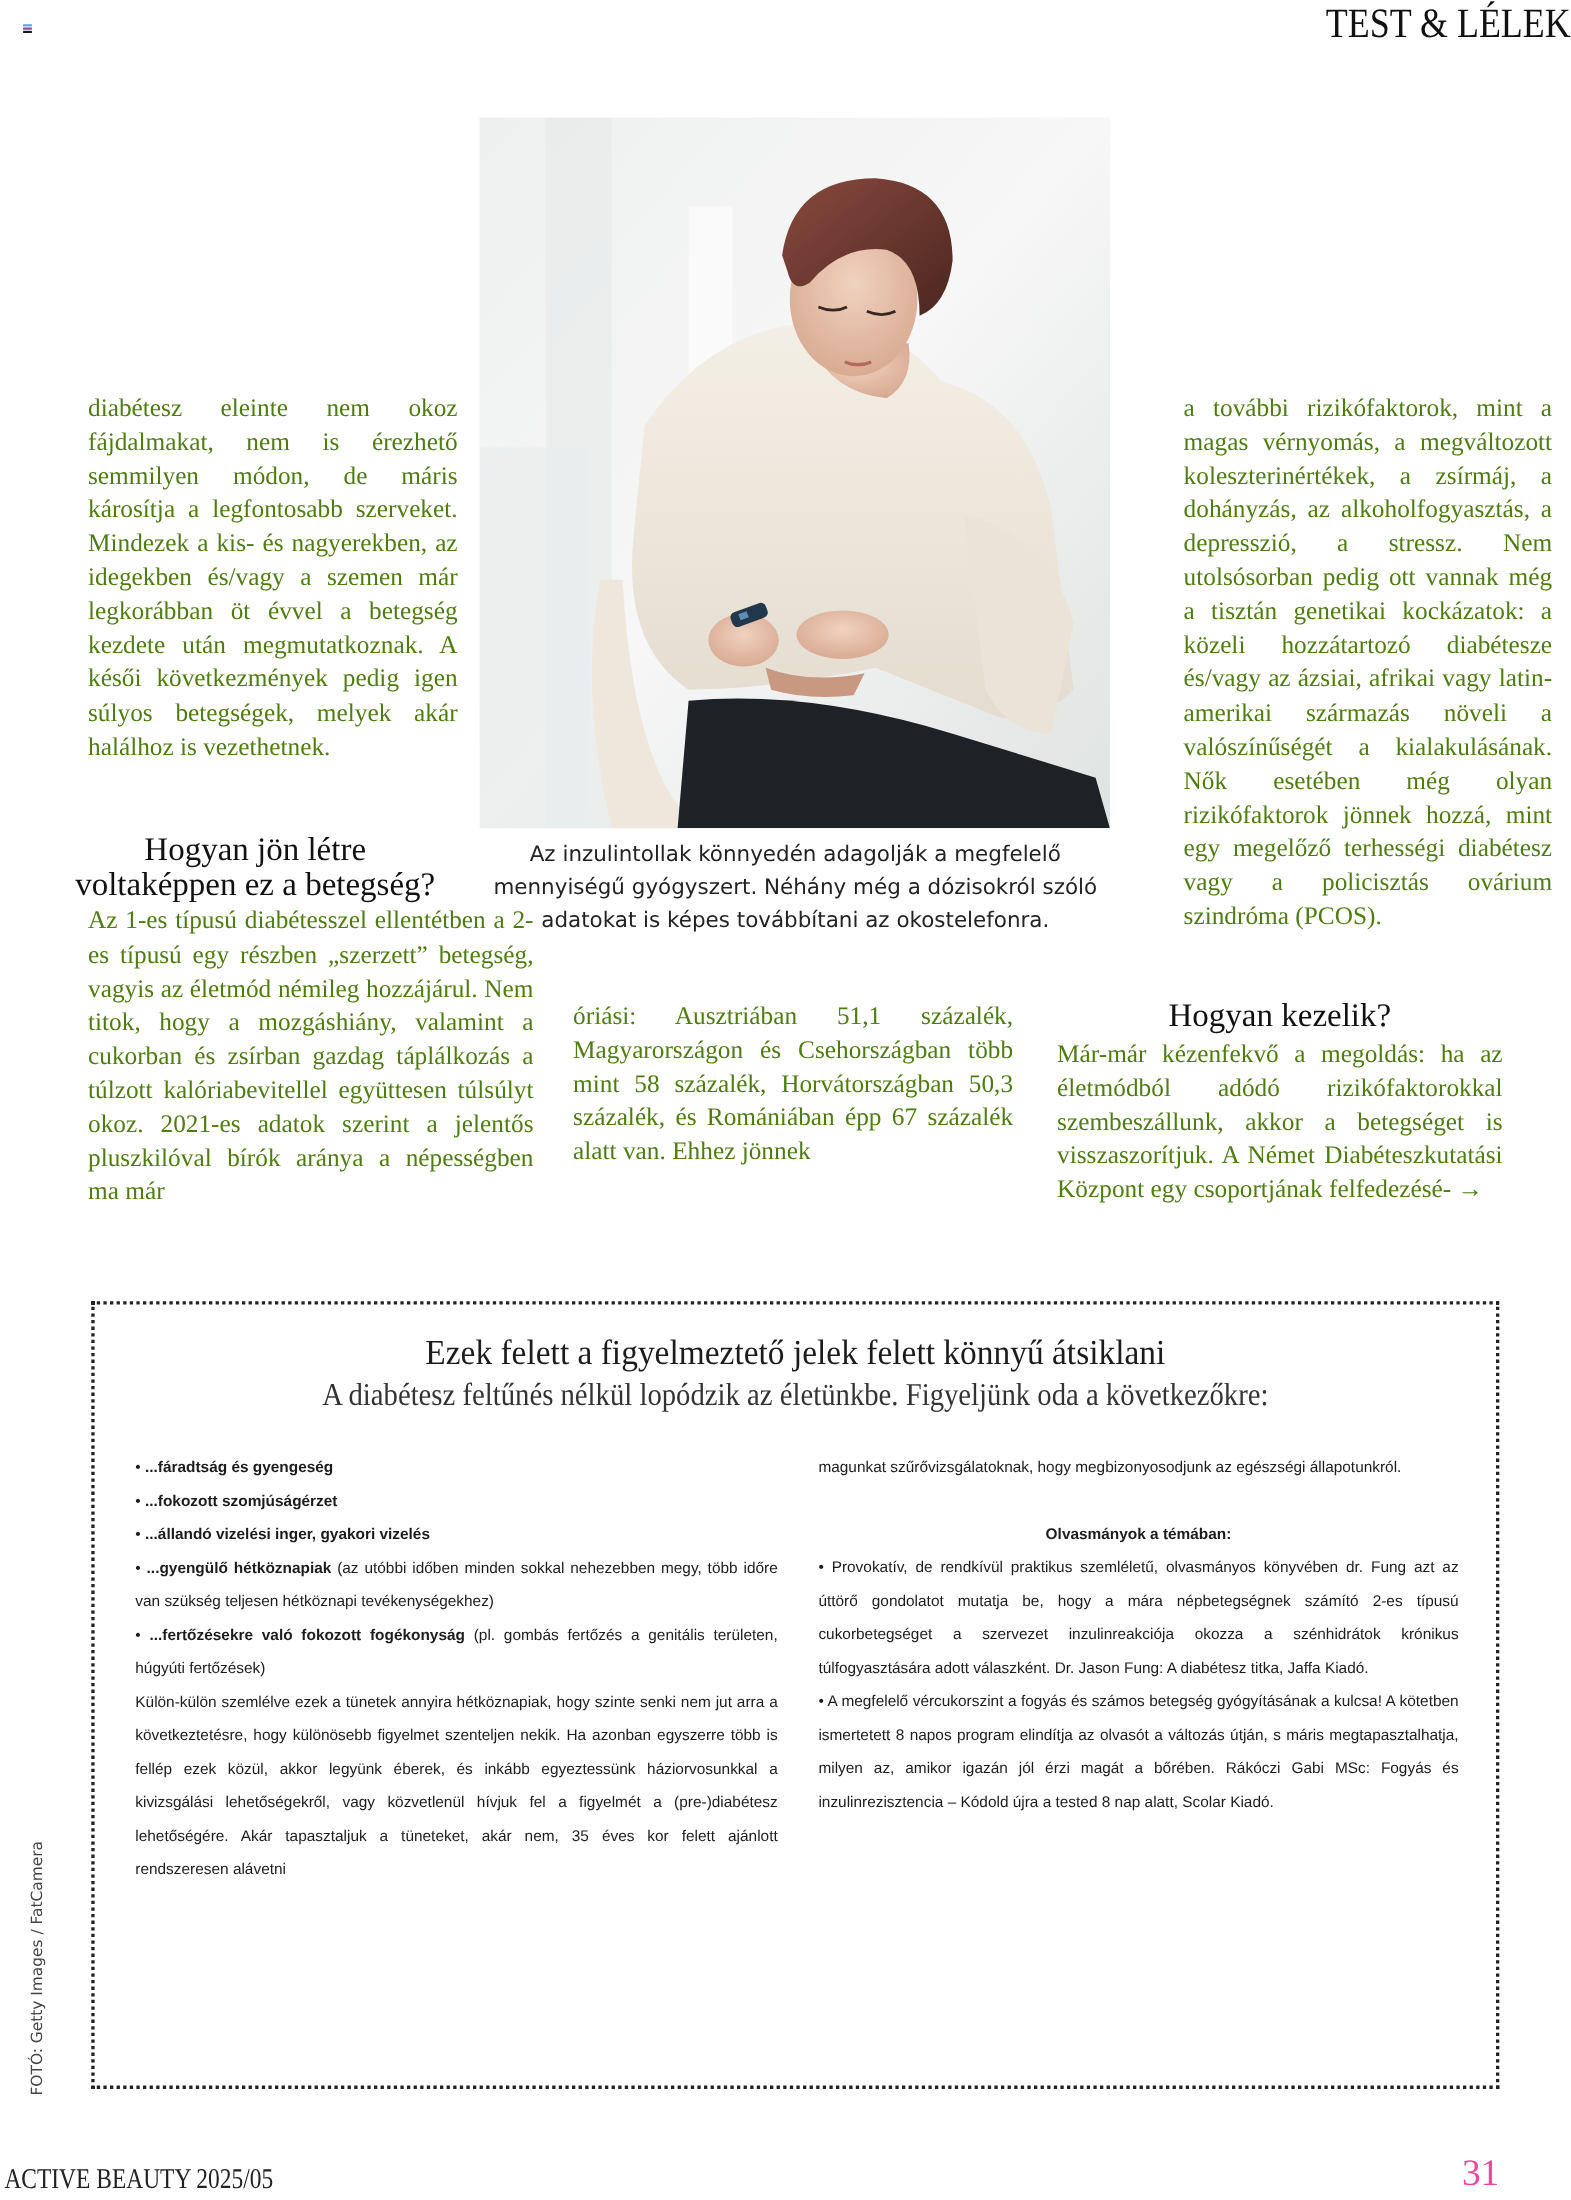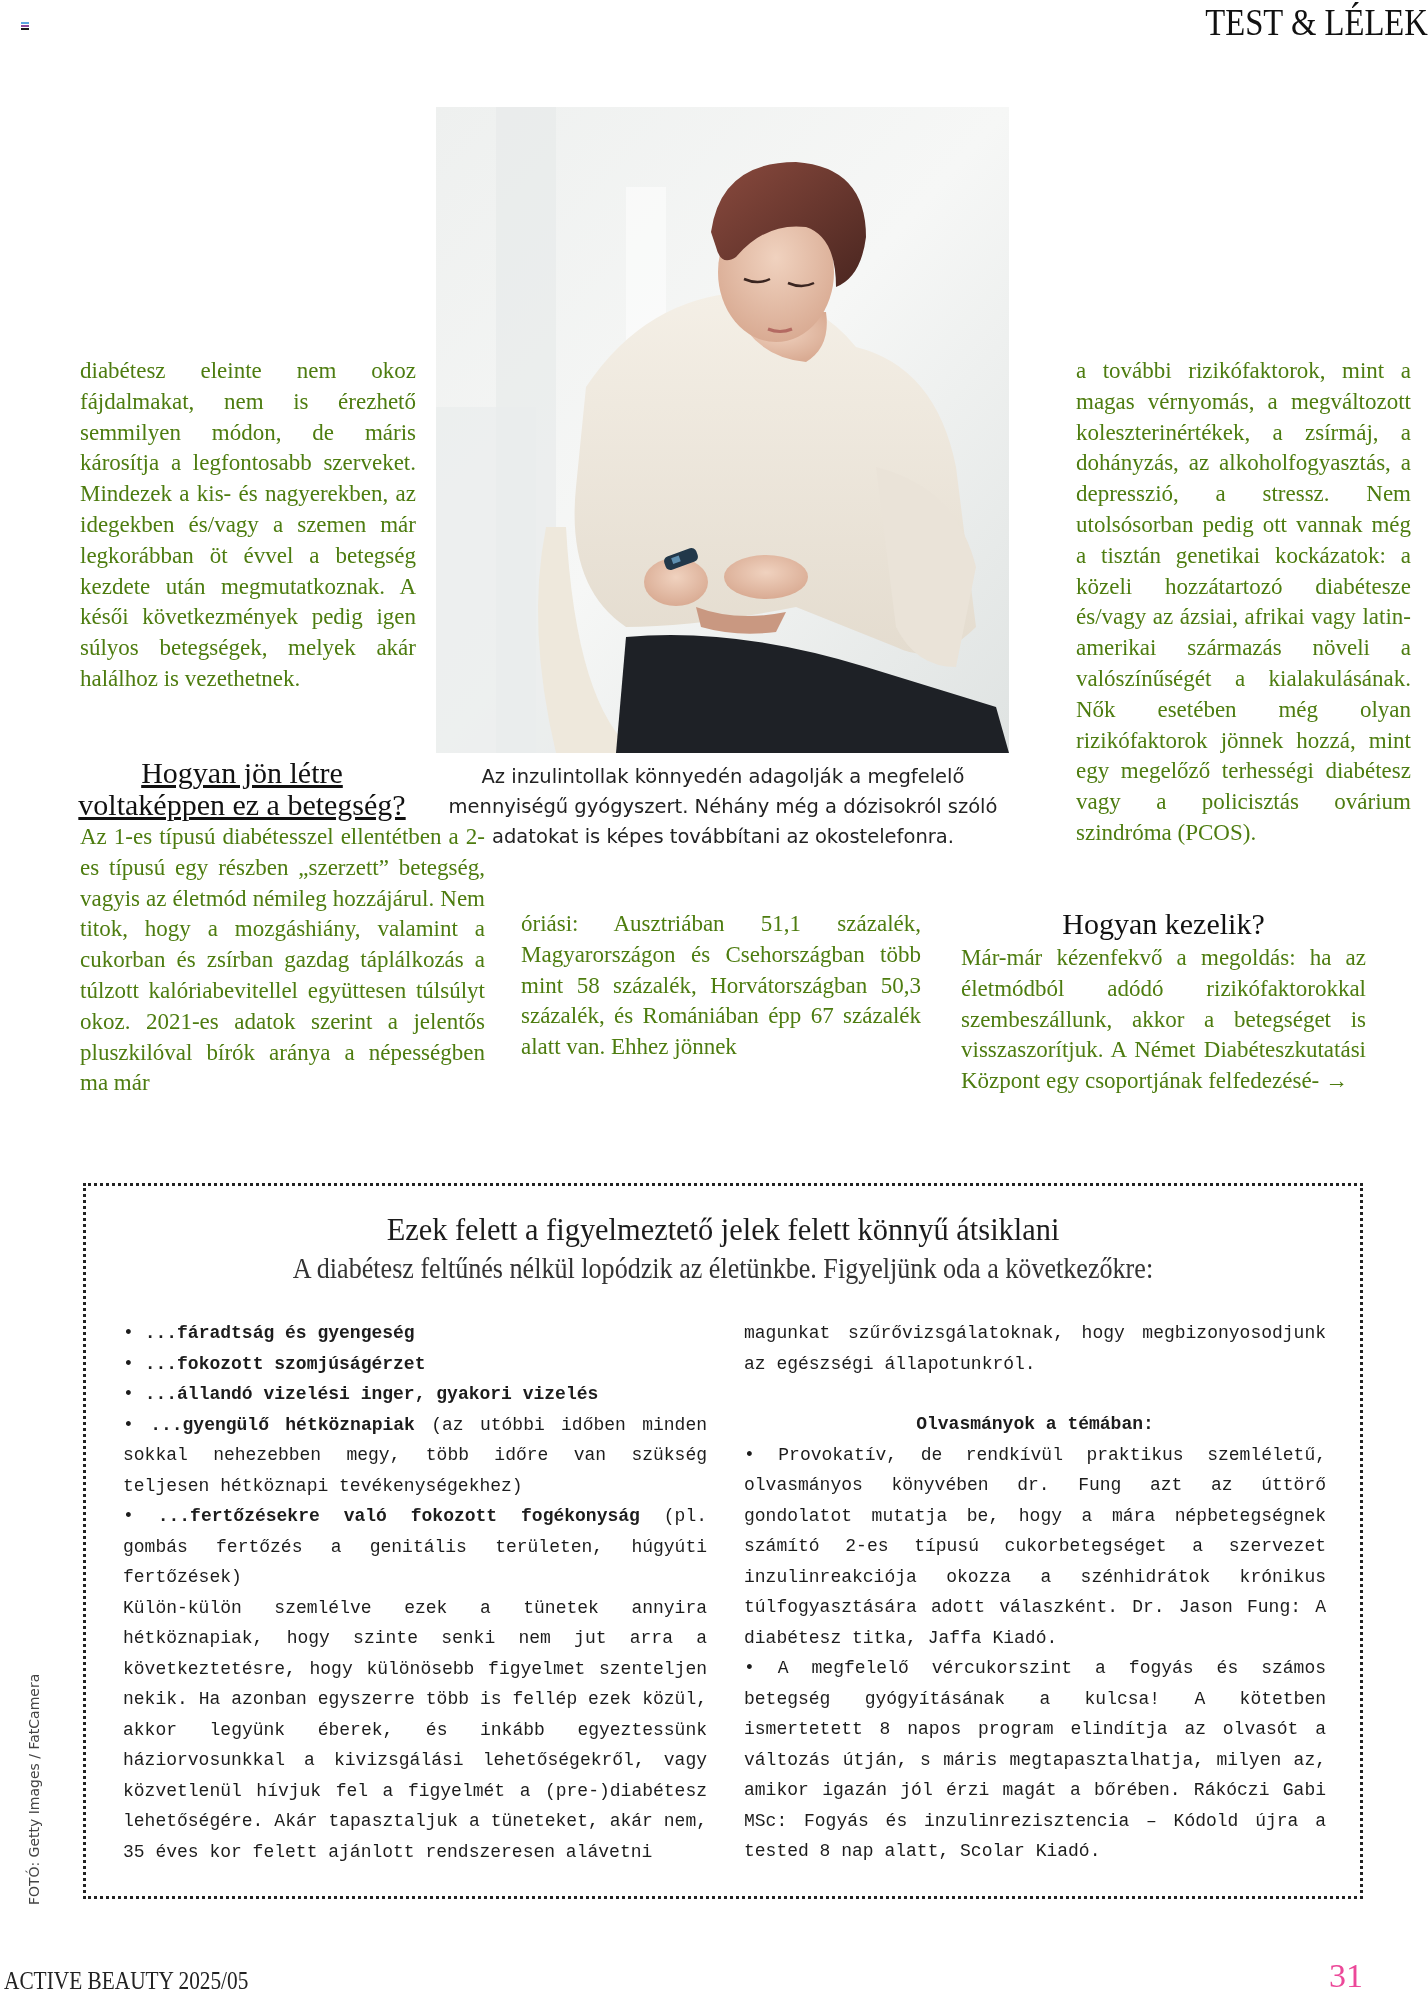--- a/index.html
+++ b/index.html
@@ -23,28 +23,28 @@
   
   .col { position: absolute; font-family: "Liberation Serif", serif; font-size: 23px; line-height: 30.8px; text-align: justify; color: #4d7c0f; }
   .col p { margin: 0; }
   .col-left-top { left: 80px; top: 356px; width: 336px; }
   .col-left-bottom { left: 80px; top: 822px; width: 405px; }
   .col-mid { left: 521px; top: 909px; width: 400px; }
   .col-right-top { left: 1076px; top: 356px; width: 335px; }
   .col-right-bottom { left: 961px; top: 943px; width: 405px; }
 
   .subhead { position: absolute; font-family: "Liberation Serif", serif; font-size: 30px; line-height: 32px; text-align: center; color: #111; }
-  .subhead-1 { left: 72px; top: 757px; width: 340px; text-decoration: underline; }
+  .subhead-1 { left: 62px; top: 757px; width: 340px; }
   .subhead-2 { left: 961px; top: 908px; width: 405px; }
 
   
   .box { position: absolute; left: 83px; top: 1183px; width: 1280px; height: 716px; border: 3px dotted #222; box-sizing: border-box; }
   .box-title { position: absolute; left: 0; top: 23px; width: 100%; text-align: center; font-family: "Liberation Serif", serif; font-size: 32px; line-height: 40px; transform: scaleX(0.95); }
   .box-sub { position: absolute; left: 0; top: 62px; width: 100%; text-align: center; font-family: "Liberation Serif", serif; font-size: 29px; line-height: 40px; color: #333; transform: scaleX(0.9); }
-  .box-col { position: absolute; font-family: Liberation Mono, monospace; font-size: 18px; line-height: 30.5px; text-align: justify; color: #1c1c1c; }
+  .box-col { position: absolute; font-family: Liberation Sans, sans-serif; font-size: 14px; line-height: 30.5px; text-align: justify; color: #1c1c1c; }
   .box-col-left { left: 37px; top: 132px; width: 584px; }
   .box-col-right { left: 658px; top: 132px; width: 582px; }
   .bullet b { font-weight: bold; }
   .reading-title { font-weight: bold; text-align: center; margin-top: 30px; }
 
   
   .photo-credit { position: absolute; left: 26px; top: 1905px; font-family: "DejaVu Sans", sans-serif; font-size: 14px; color: #444; transform: rotate(-90deg); transform-origin: left top; white-space: nowrap; }
   .footer-left { position: absolute; left: 4px; top: 1966px; font-family: "Liberation Serif", serif; font-size: 26px; transform: scaleX(0.82); transform-origin: left top; color: #222; }
   .footer-right { position: absolute; right: 65px; top: 1957px; font-family: "Liberation Serif", serif; font-size: 34px; color: #ec4899; }
 </style>

